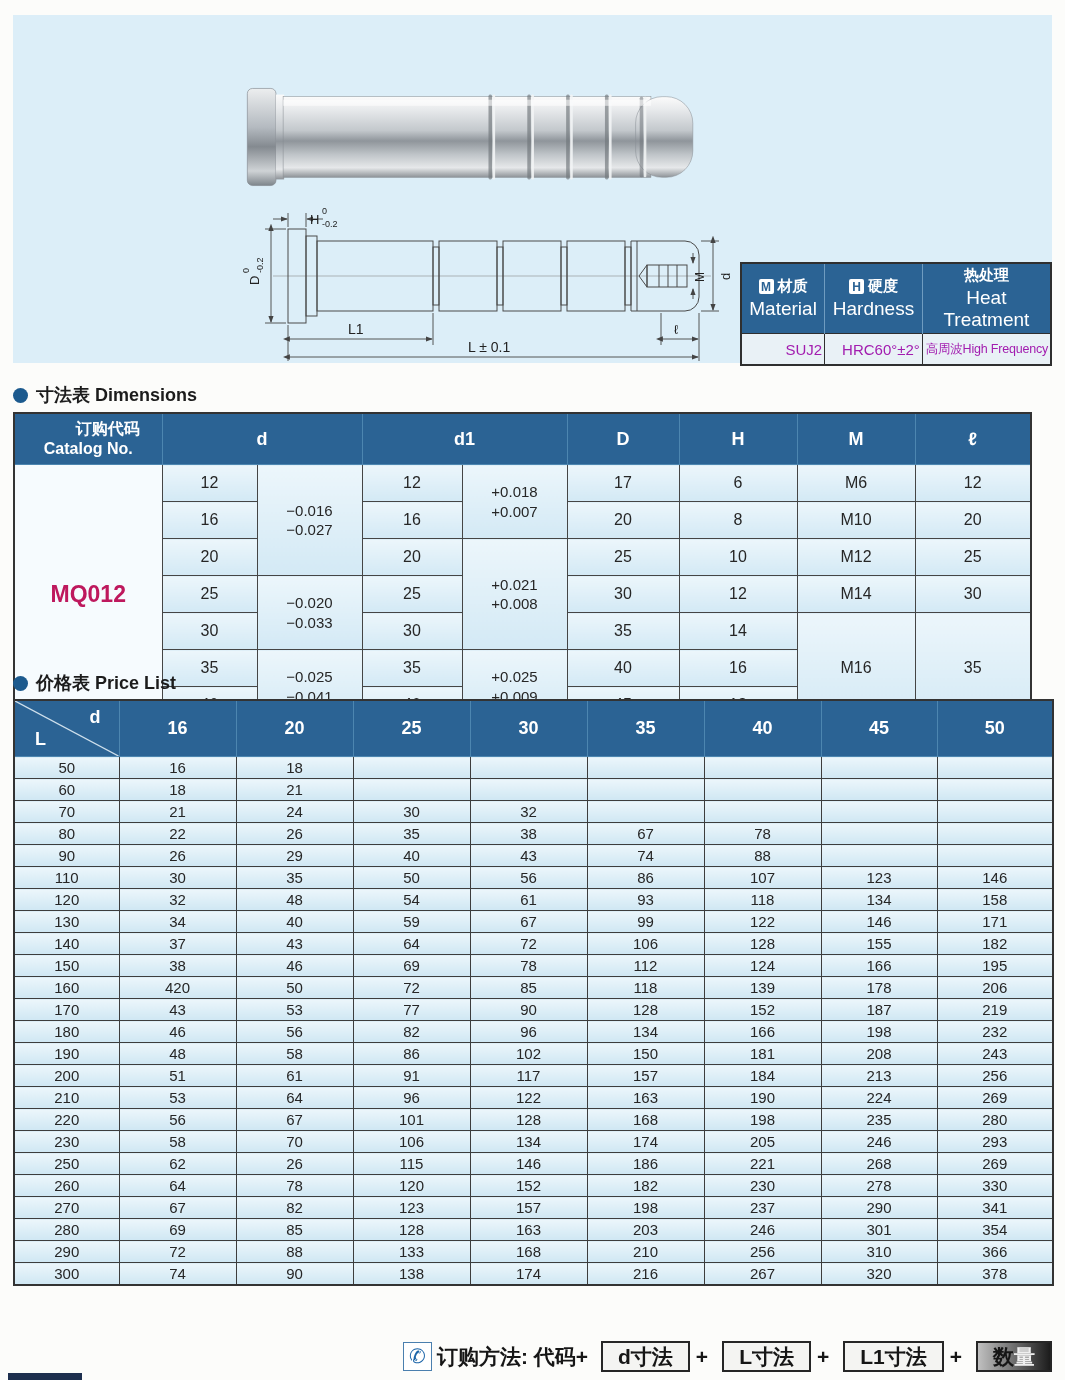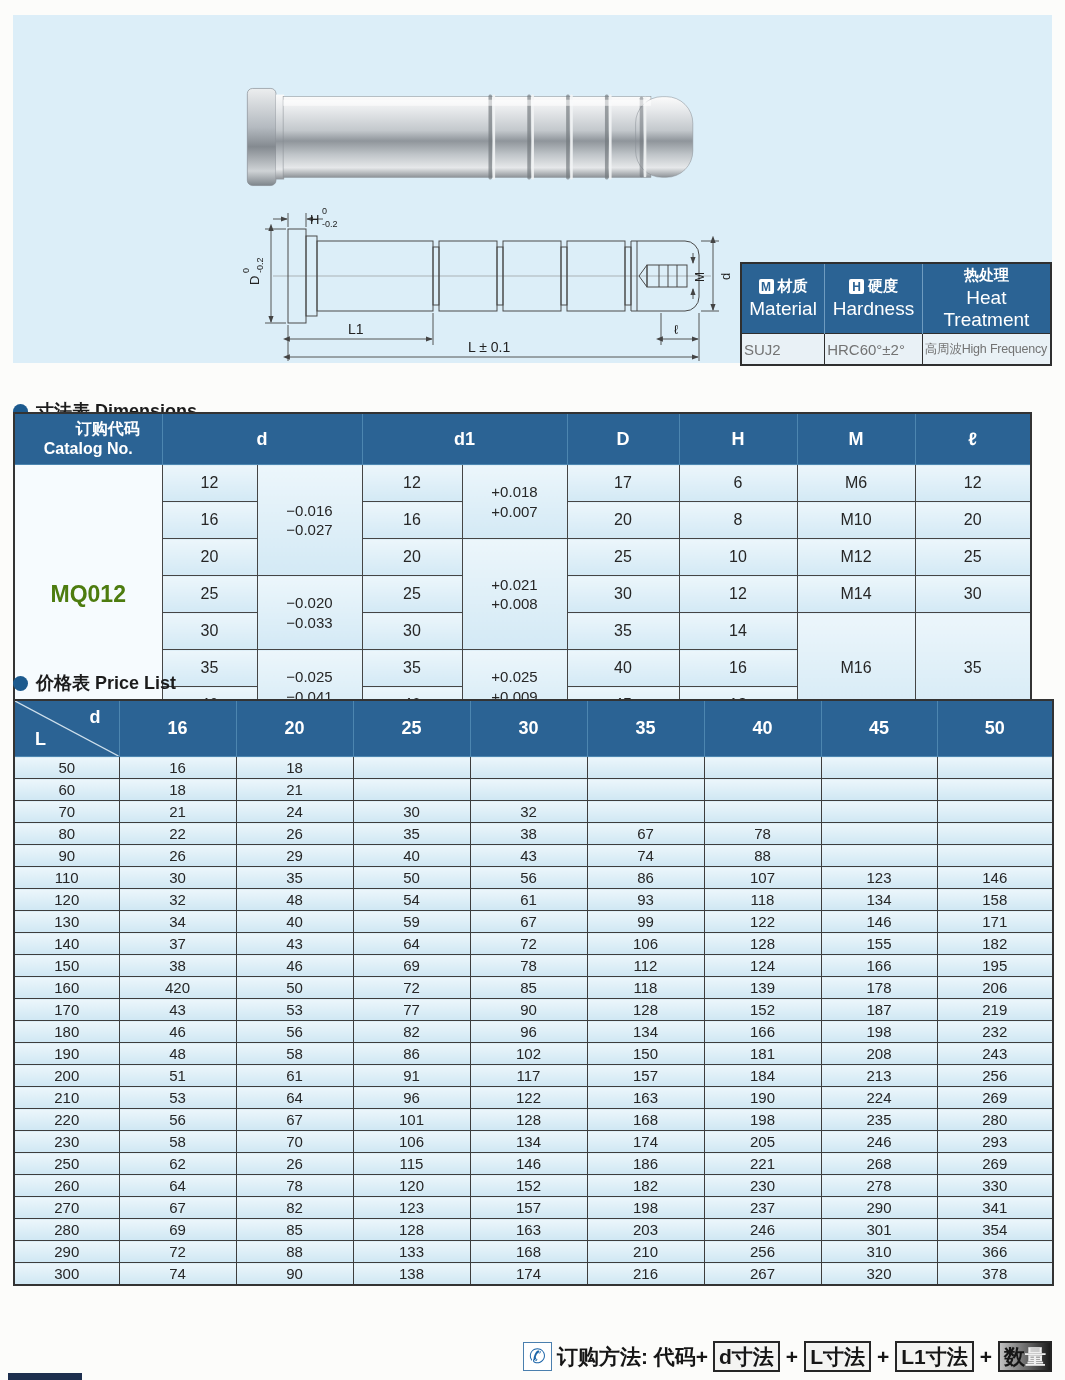--- a/index.html
+++ b/index.html
@@ -9,55 +9,55 @@
   .photo{position:absolute;left:218px;top:66px;width:470px;height:112px;}
   .drawing{position:absolute;left:230px;top:186px;width:492px;height:164px;}
 
   
   .spec{position:absolute;left:727px;top:247px;border-collapse:collapse;border:2px solid #2f2f2f;background:#2b6394;}
   .spec th{background:#2b6394;color:#fff;height:48px;font-weight:bold;vertical-align:middle;border-left:1px solid #6f9cc0;padding:2px 3px;}
   .spec th:first-child{border-left:none;}
   .spec .h1{font-size:15px;display:flex;align-items:center;justify-content:center;gap:4px;}
   .spec .h2{font-size:19px;font-weight:normal;margin-top:2px;text-align:center;}
   .chip{display:inline-flex;align-items:center;justify-content:center;width:15px;height:15px;background:#fff;color:#2b6394;font-size:12px;font-weight:bold;border-radius:2px;}
-  .spec td{background:#e9f1f6;border:1px solid #2f2f2f;text-align:left;height:30px;font-size:15px;color:#737373;padding:0 2px;}
+  .spec td{background:#e9f1f6;border:1px solid #2f2f2f;text-align:right;height:30px;font-size:15px;color:#a21caf;padding:0 2px;}
   .spec td.small{font-size:12.5px;letter-spacing:-0.2px;}
 
   
   .sec-title{position:absolute;left:13px;font-size:18px;font-weight:bold;color:#1c1c1c;display:flex;align-items:center;}
   .bullet{width:15px;height:15px;border-radius:50%;background:#1c5a8e;display:inline-block;margin-right:8px;}
 
   
   .dims{position:absolute;left:13px;top:412px;width:1017px;border-collapse:collapse;table-layout:fixed;border:2px solid #333;}
   .dims th{background:#2b6394;color:#fff;height:50px;font-size:18px;font-weight:bold;border:1px solid #4d86b0;padding:0;}
   .dims th.cat .l1{font-size:16px;line-height:1.25;padding-left:39px;}
   .dims th.cat .l2{font-size:16px;line-height:1.25;font-weight:bold;}
   .dims td{border:1px solid #454545;text-align:center;height:28px;font-size:16px;color:#262626;
            background:linear-gradient(180deg,#ecf6fb,#d3e9f5);padding:4px;}
-  .dims td.catalog-cell{background:#f6fbfe;color:#4d7c0f;font-size:23px;font-weight:bold;}
+  .dims td.catalog-cell{background:#f6fbfe;color:#be185d;font-size:23px;font-weight:bold;}
   .dims td.tol{font-size:15px;}
   .tolerance-line{line-height:1.3;}
 
   
   .price{position:absolute;left:13px;top:699px;width:1039px;border-collapse:collapse;table-layout:fixed;border:2px solid #333;}
   .price th{background:#2b6394;color:#fff;height:55px;font-size:18px;font-weight:bold;border:1px solid #4d86b0;padding:0;}
   .price td{border:1px solid #3d3d3d;text-align:center;height:21px;font-size:15px;color:#262626;
             background:linear-gradient(180deg,#ecf6fb,#cfe7f3);padding:0;}
   .corner{position:relative;}
   .corner svg{position:absolute;left:0;top:0;width:100%;height:100%;}
   .corner .ctop{position:absolute;top:6px;right:18px;font-size:18px;}
   .corner .cbot{position:absolute;bottom:6px;left:20px;font-size:18px;}
 
   
   .order-line{position:absolute;right:13px;top:1341px;display:flex;align-items:center;gap:5px;
               font-size:21px;color:#161616;font-weight:bold;}
   .phone{width:27px;height:27px;border:1px solid #4a7fae;background:#fff;color:#1b64a8;font-size:20px;
          line-height:27px;text-align:center;font-weight:normal;}
   #order-boxes{display:inline-flex;align-items:center;gap:5px;}
-  .obox{border:2px solid #262626;background:#f4f4f2;padding:0 4px;line-height:27px;display:inline-block;}
+  .obox{border:2px solid #262626;background:#f4f4f2;padding:0 15px;line-height:27px;display:inline-block;margin-left:8px;}
   .plus{margin:0 1px;}
   .qty{background:linear-gradient(90deg,#c0c0c0,#1c1c1c);}
   .q0{color:#161616;}
   .q1{color:#efefef;}
 
   .frag{position:absolute;left:8px;top:1373px;width:74px;height:7px;background:#1d2f4e;}
 </style>
 </head>
 <body>
 
@@ -205,21 +205,21 @@
       <tbody>
         <tr>
           <td>SUJ2</td>
           <td>HRC60°±2°</td>
           <td class="small">高周波High Frequency</td>
         </tr>
       </tbody>
     </table>
   </div>
 
-  <div class="sec-title" style="top:399px">
+  <div class="sec-title" style="top:383px">
     <span class="bullet"></span>
     <span>寸法表 Dimensions</span>
   </div>
 
   <table class="dims">
     <colgroup>
       <col style="width:148px">
         <col style="width:95px">
         <col style="width:105px">
       <col style="width:100px">

